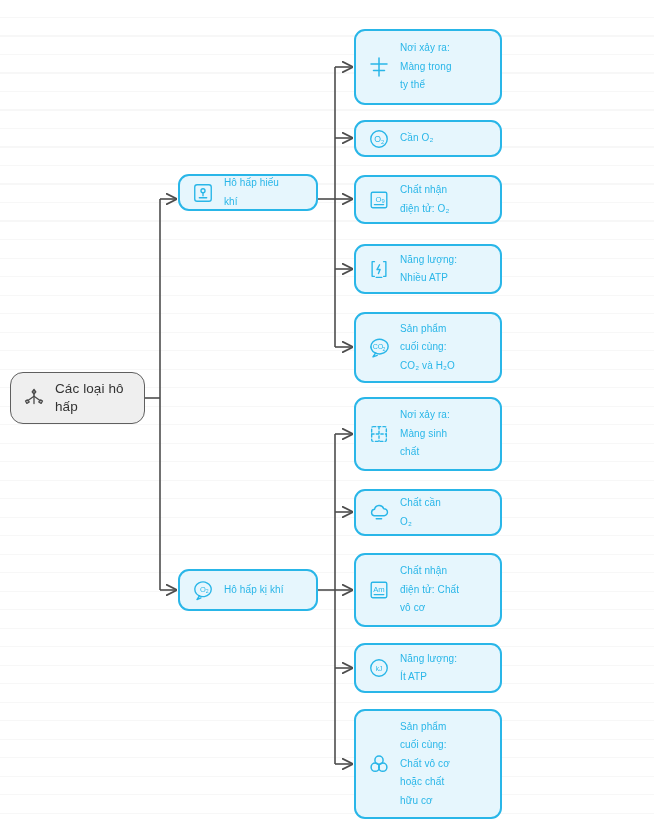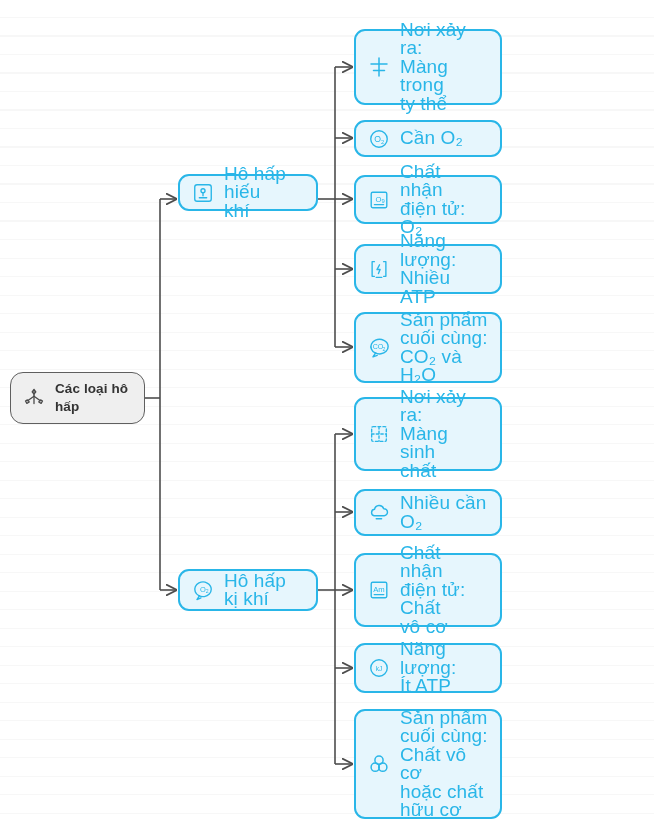--- a/index.html
+++ b/index.html
@@ -51,31 +51,30 @@
   .node.root {
     background: #efefef;
     border: 1.6px solid #5f5f5f;
     color: #333333;
     border-radius: 13px;
   }
   .node.root .node-label {
     color: #333333;
     font-size: 13.5px;
     line-height: 18px;
-    font-weight: bold;
   }
 
   
   .node.topic {
     background: #e6f6fd;
     border: 2px solid #29b6e8;
   }
   .node.topic .node-label {
     color: #29b6e8;
-    font-size: 19px;
+    font-size: 10px;
     line-height: 18.5px;
     font-weight: 400;
   }
 
   .node-label {
     white-space: pre-line;
     letter-spacing: 0.1px;
   }
 
   .node-icon {
@@ -245,21 +244,21 @@
 chất</span>
   </div>
 
   <div class="node topic" style="left:354px; top:489px; width:148px; height:47px;">
     <span class="node-icon">
       <svg width="23" height="23" viewBox="0 0 24 24" fill="none" stroke="#29b6e8" stroke-width="1.5" stroke-linecap="round" stroke-linejoin="round">
         <path d="M6.4 15.4 A3.4 3.4 0 0 1 6.8 8.7 A5 5 0 0 1 16.4 8 A3.7 3.7 0 0 1 16.8 15.4 Z"></path>
         <path d="M8.6 18.6 h5.6"></path>
       </svg>
     </span>
-    <span class="node-label">Nhiều cần
+    <span class="node-label">Chất cần
 O₂</span>
   </div>
 
   <div class="node topic" style="left:354px; top:553px; width:148px; height:74px;">
     <span class="node-icon">
       <svg width="22" height="22" viewBox="0 0 24 24" fill="none" stroke="#29b6e8" stroke-width="1.5" stroke-linecap="round">
         <rect x="3.5" y="3.5" width="17" height="17" rx="1.6"></rect>
         <text x="12" y="14.2" font-family="'Liberation Sans', sans-serif" font-size="8.4" fill="#29b6e8" stroke="none" text-anchor="middle">Am</text>
         <path d="M6.8 17 h10.4"></path>
       </svg>

